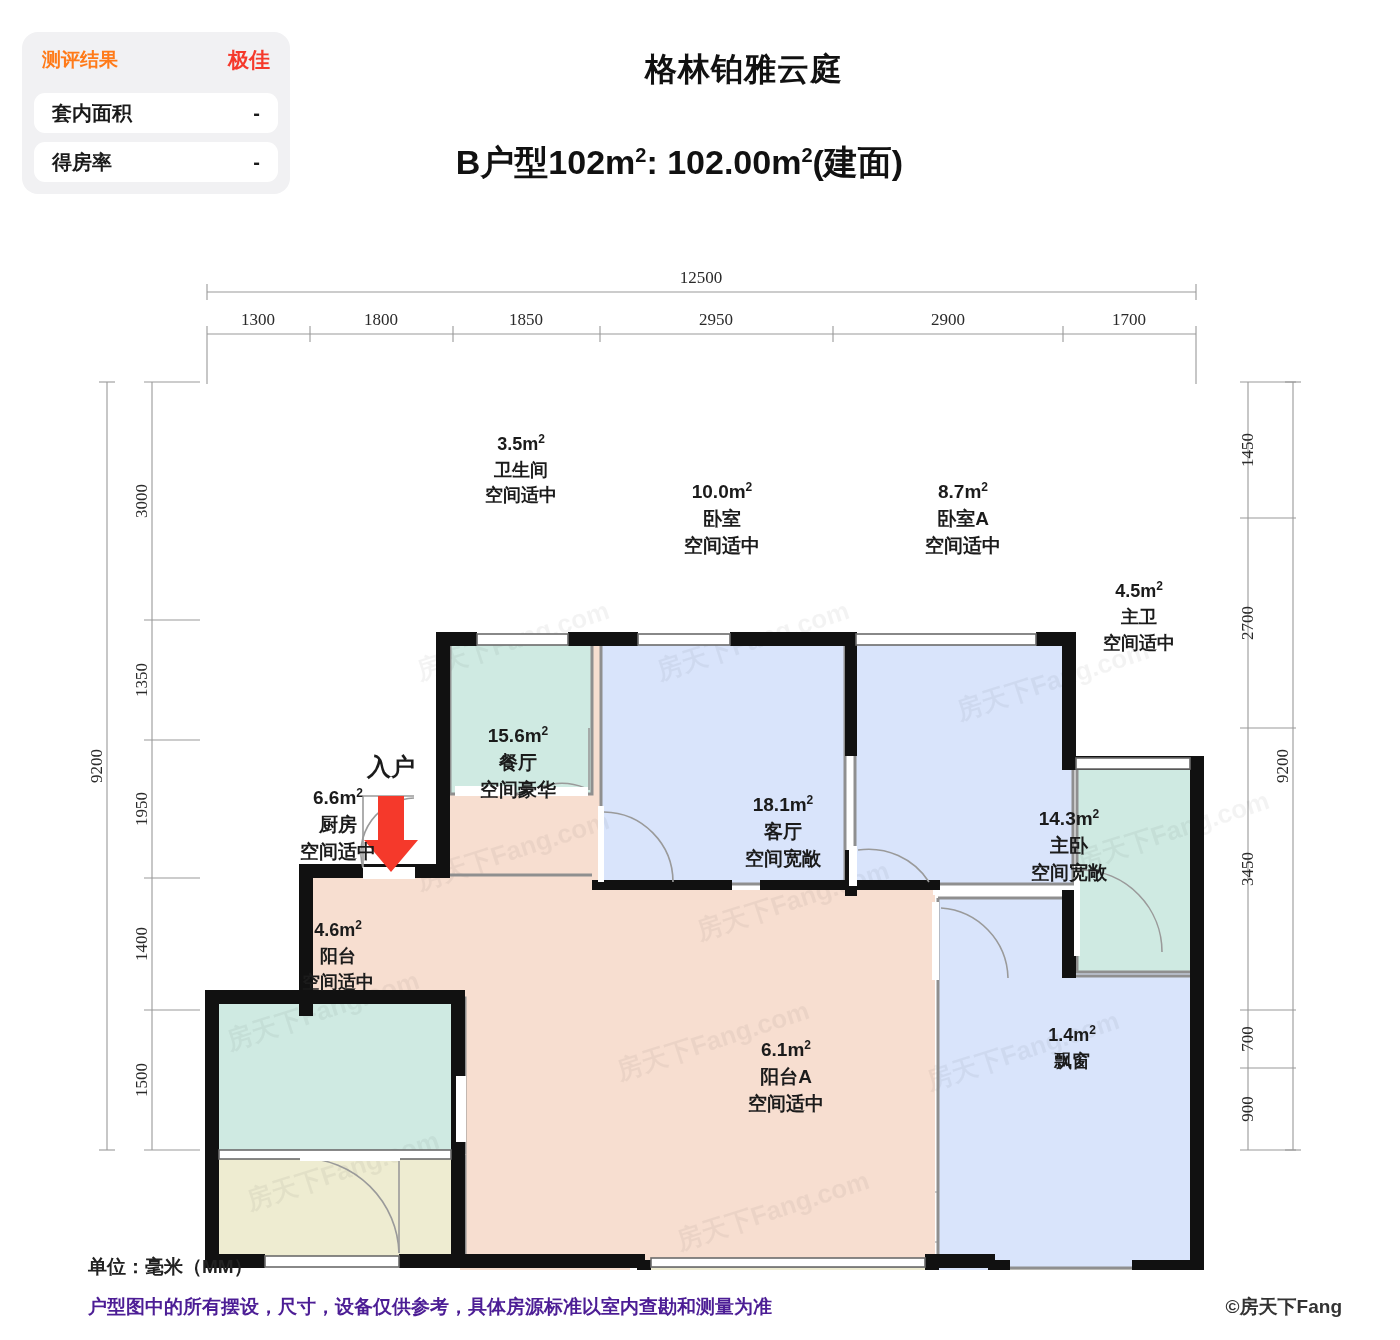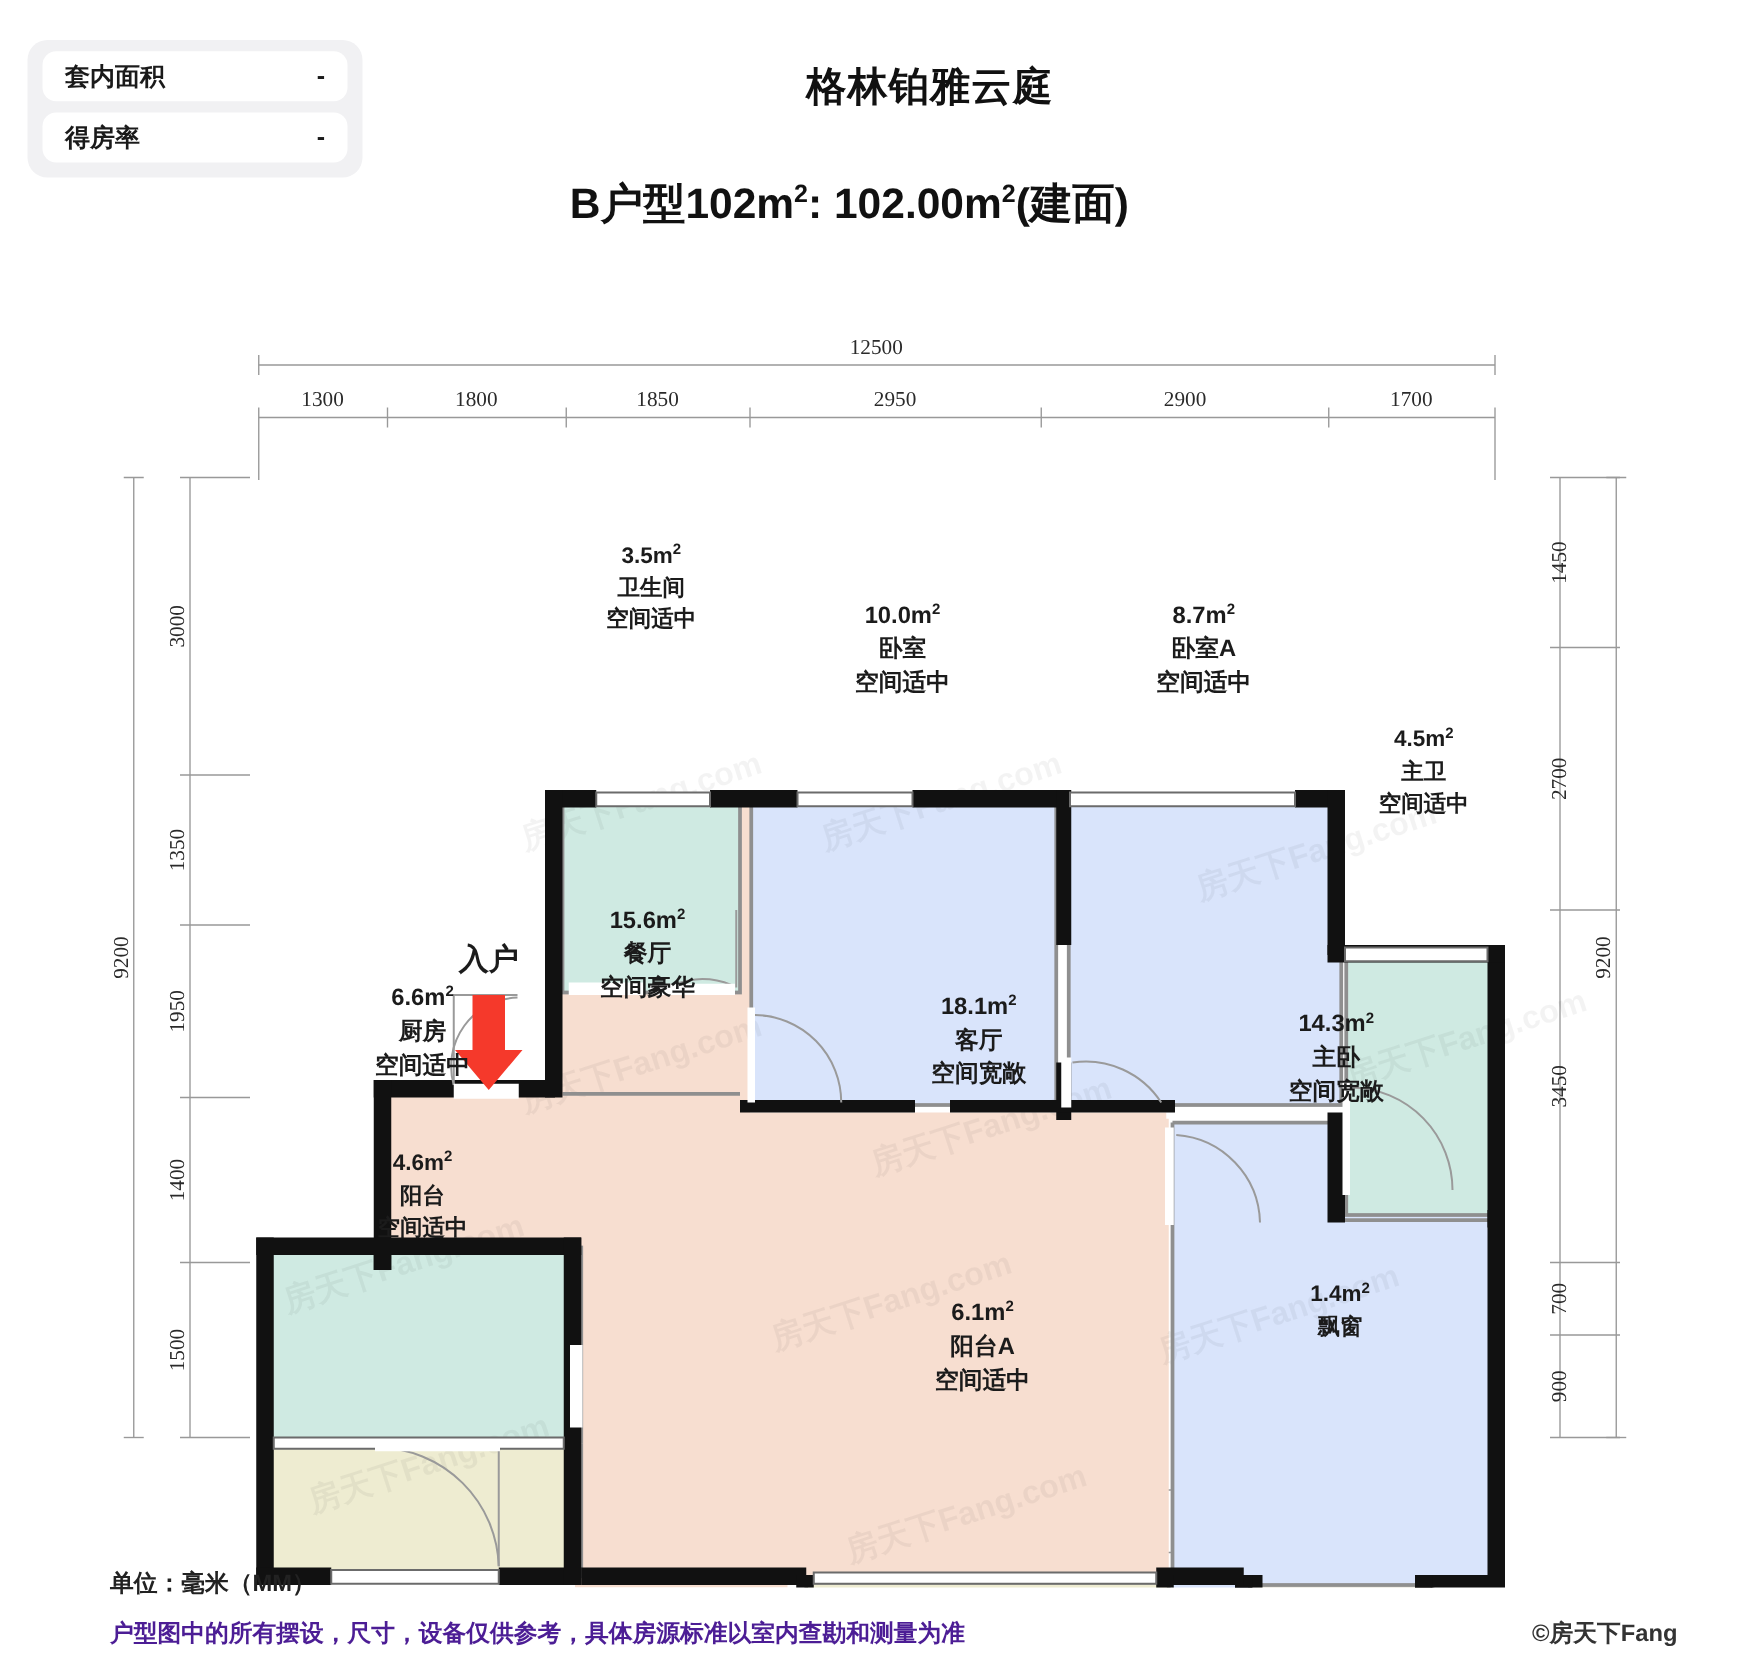--- a/index.html
+++ b/index.html
@@ -57,20 +57,24 @@
   }
   .dimtxt { font-family:"Liberation Serif", serif; font-size:17px; fill:#2a2a2a; }
   .roomtxt { font-family:"Liberation Sans", sans-serif; font-weight:bold; fill:#1b1b1b; }
   .wm { font-family:"Liberation Sans", sans-serif; fill:#000; opacity:0.045;
         font-weight:bold; font-size:26px; }
 </style>
 </head>
 <body>
 
 <div id="eval-card">
+  <div id="eval-head">
+    <span class="lbl">测评结果</span>
+    <span class="val">极佳</span>
+  </div>
   <div class="eval-row">
     <span class="k">套内面积</span>
     <span class="v">-</span>
   </div>
   <div class="eval-row">
     <span class="k">得房率</span>
     <span class="v">-</span>
   </div>
 </div>
 

